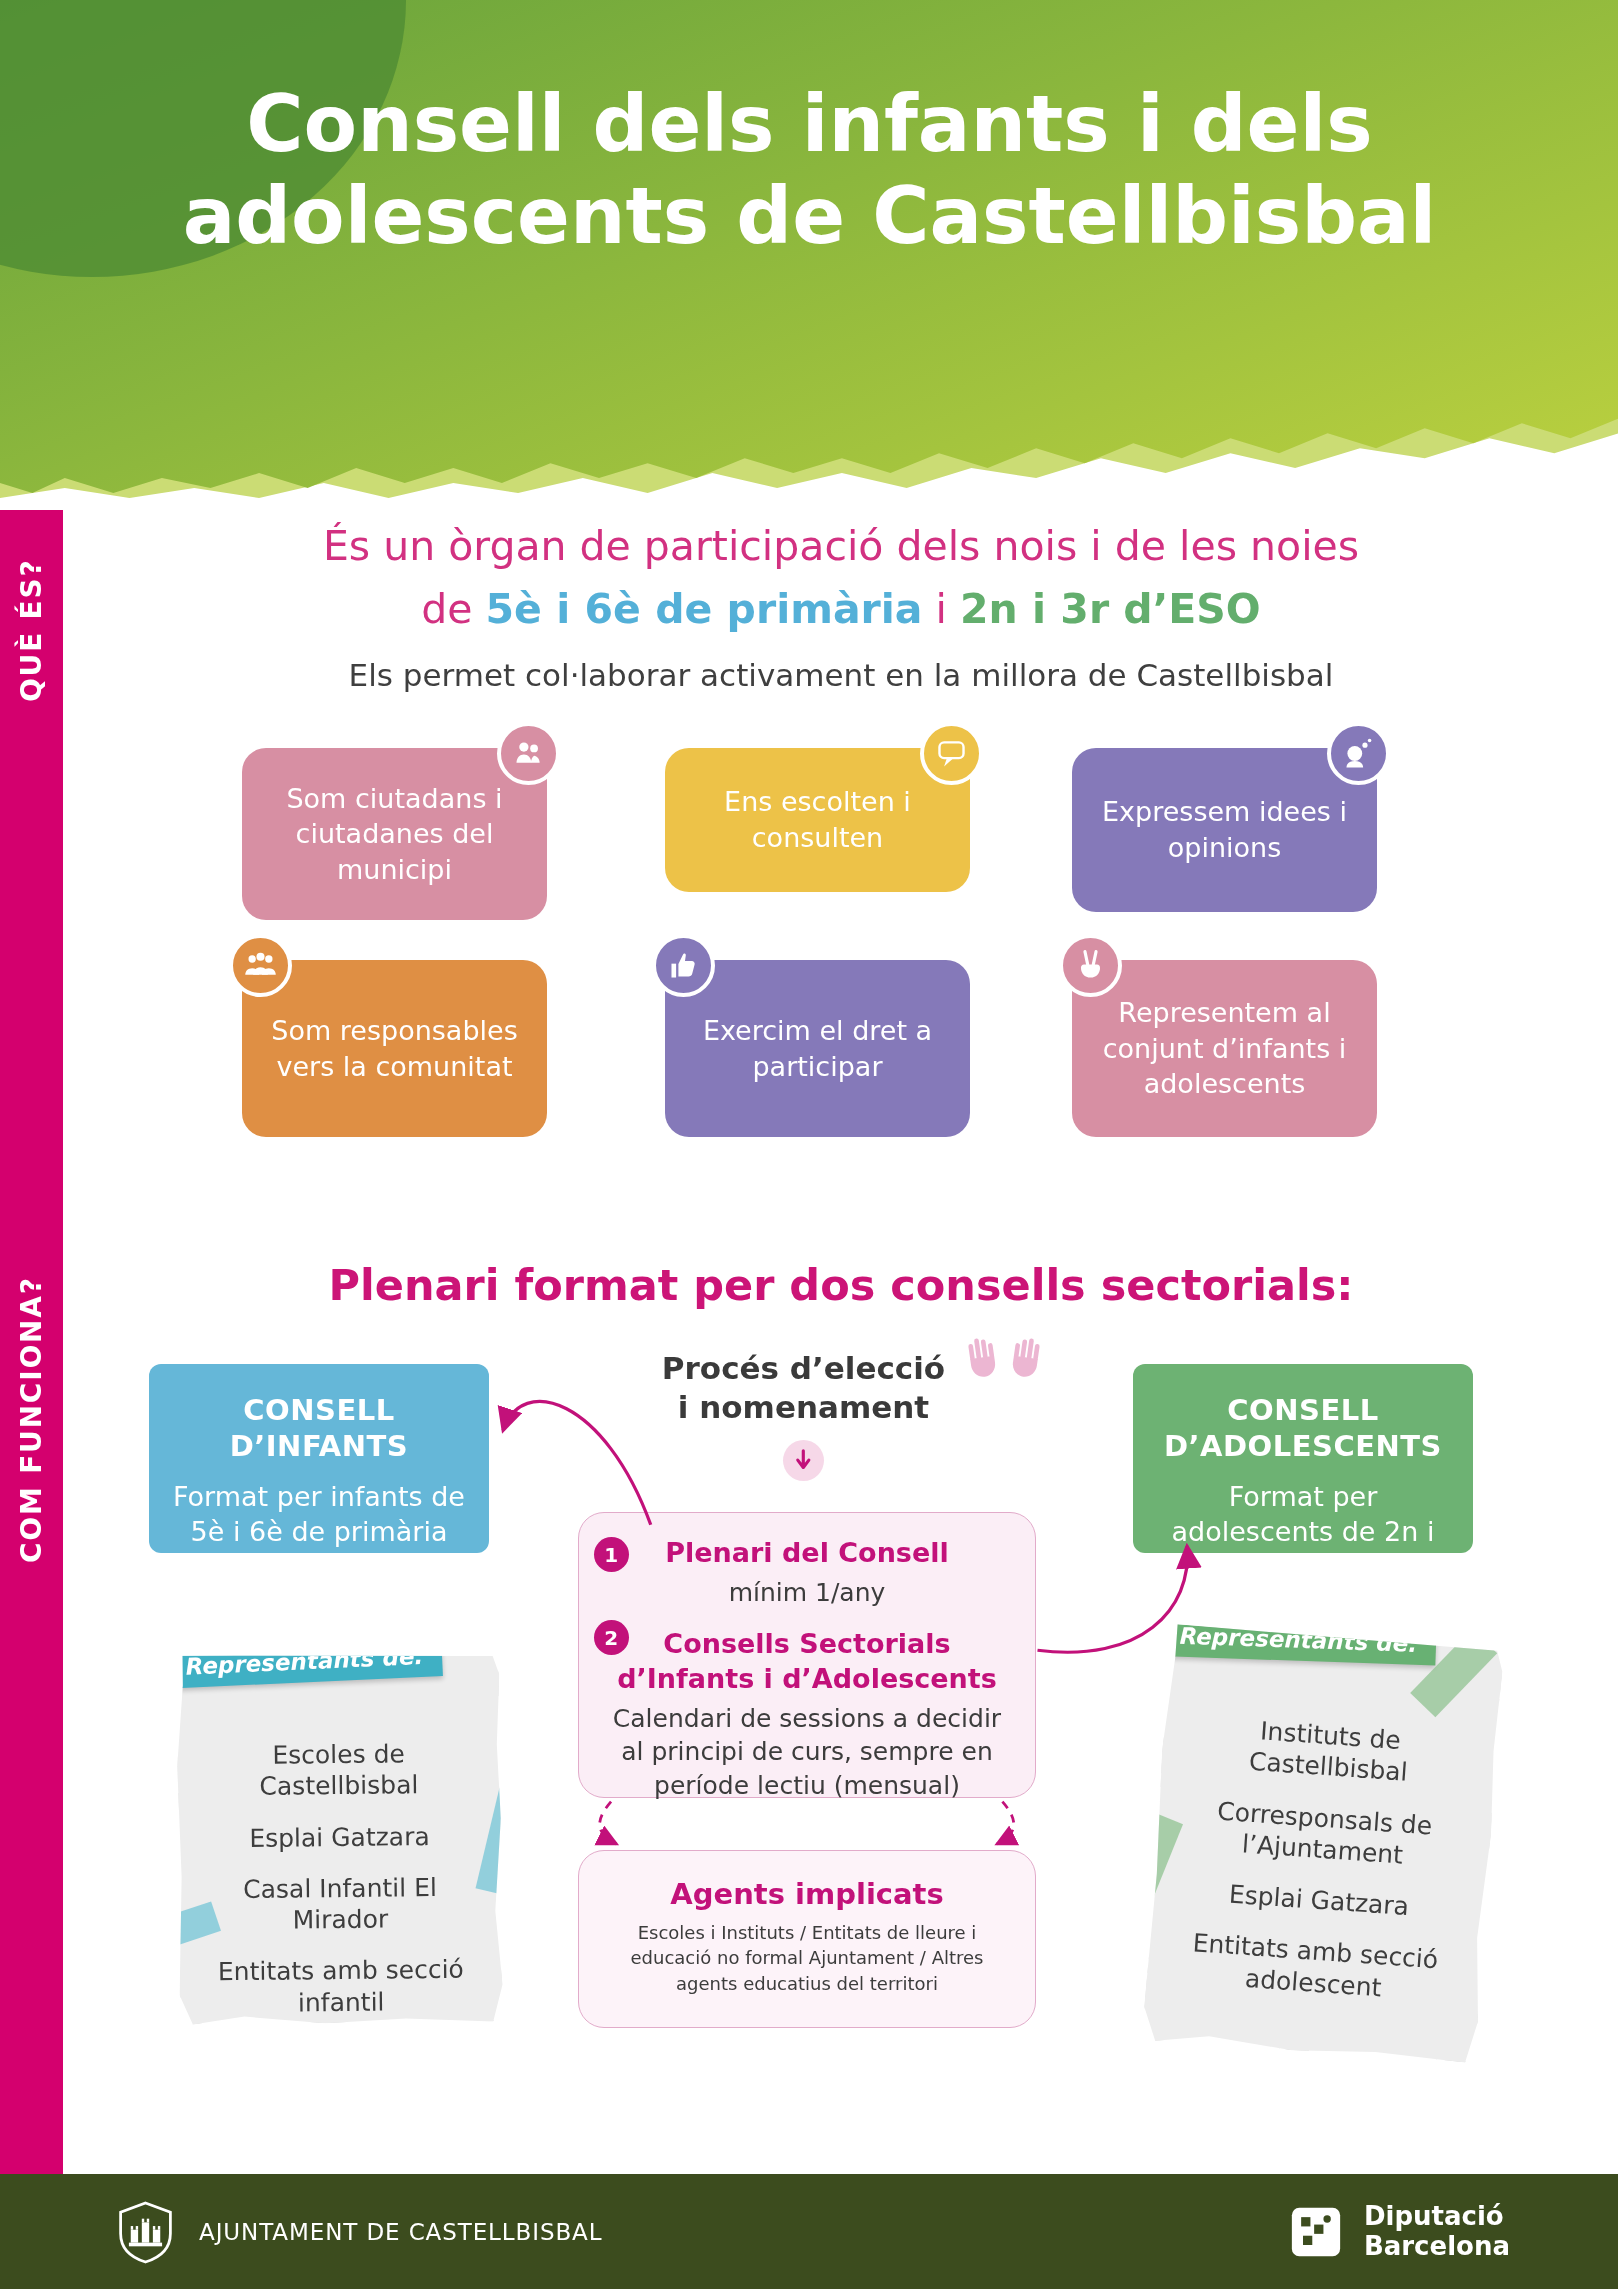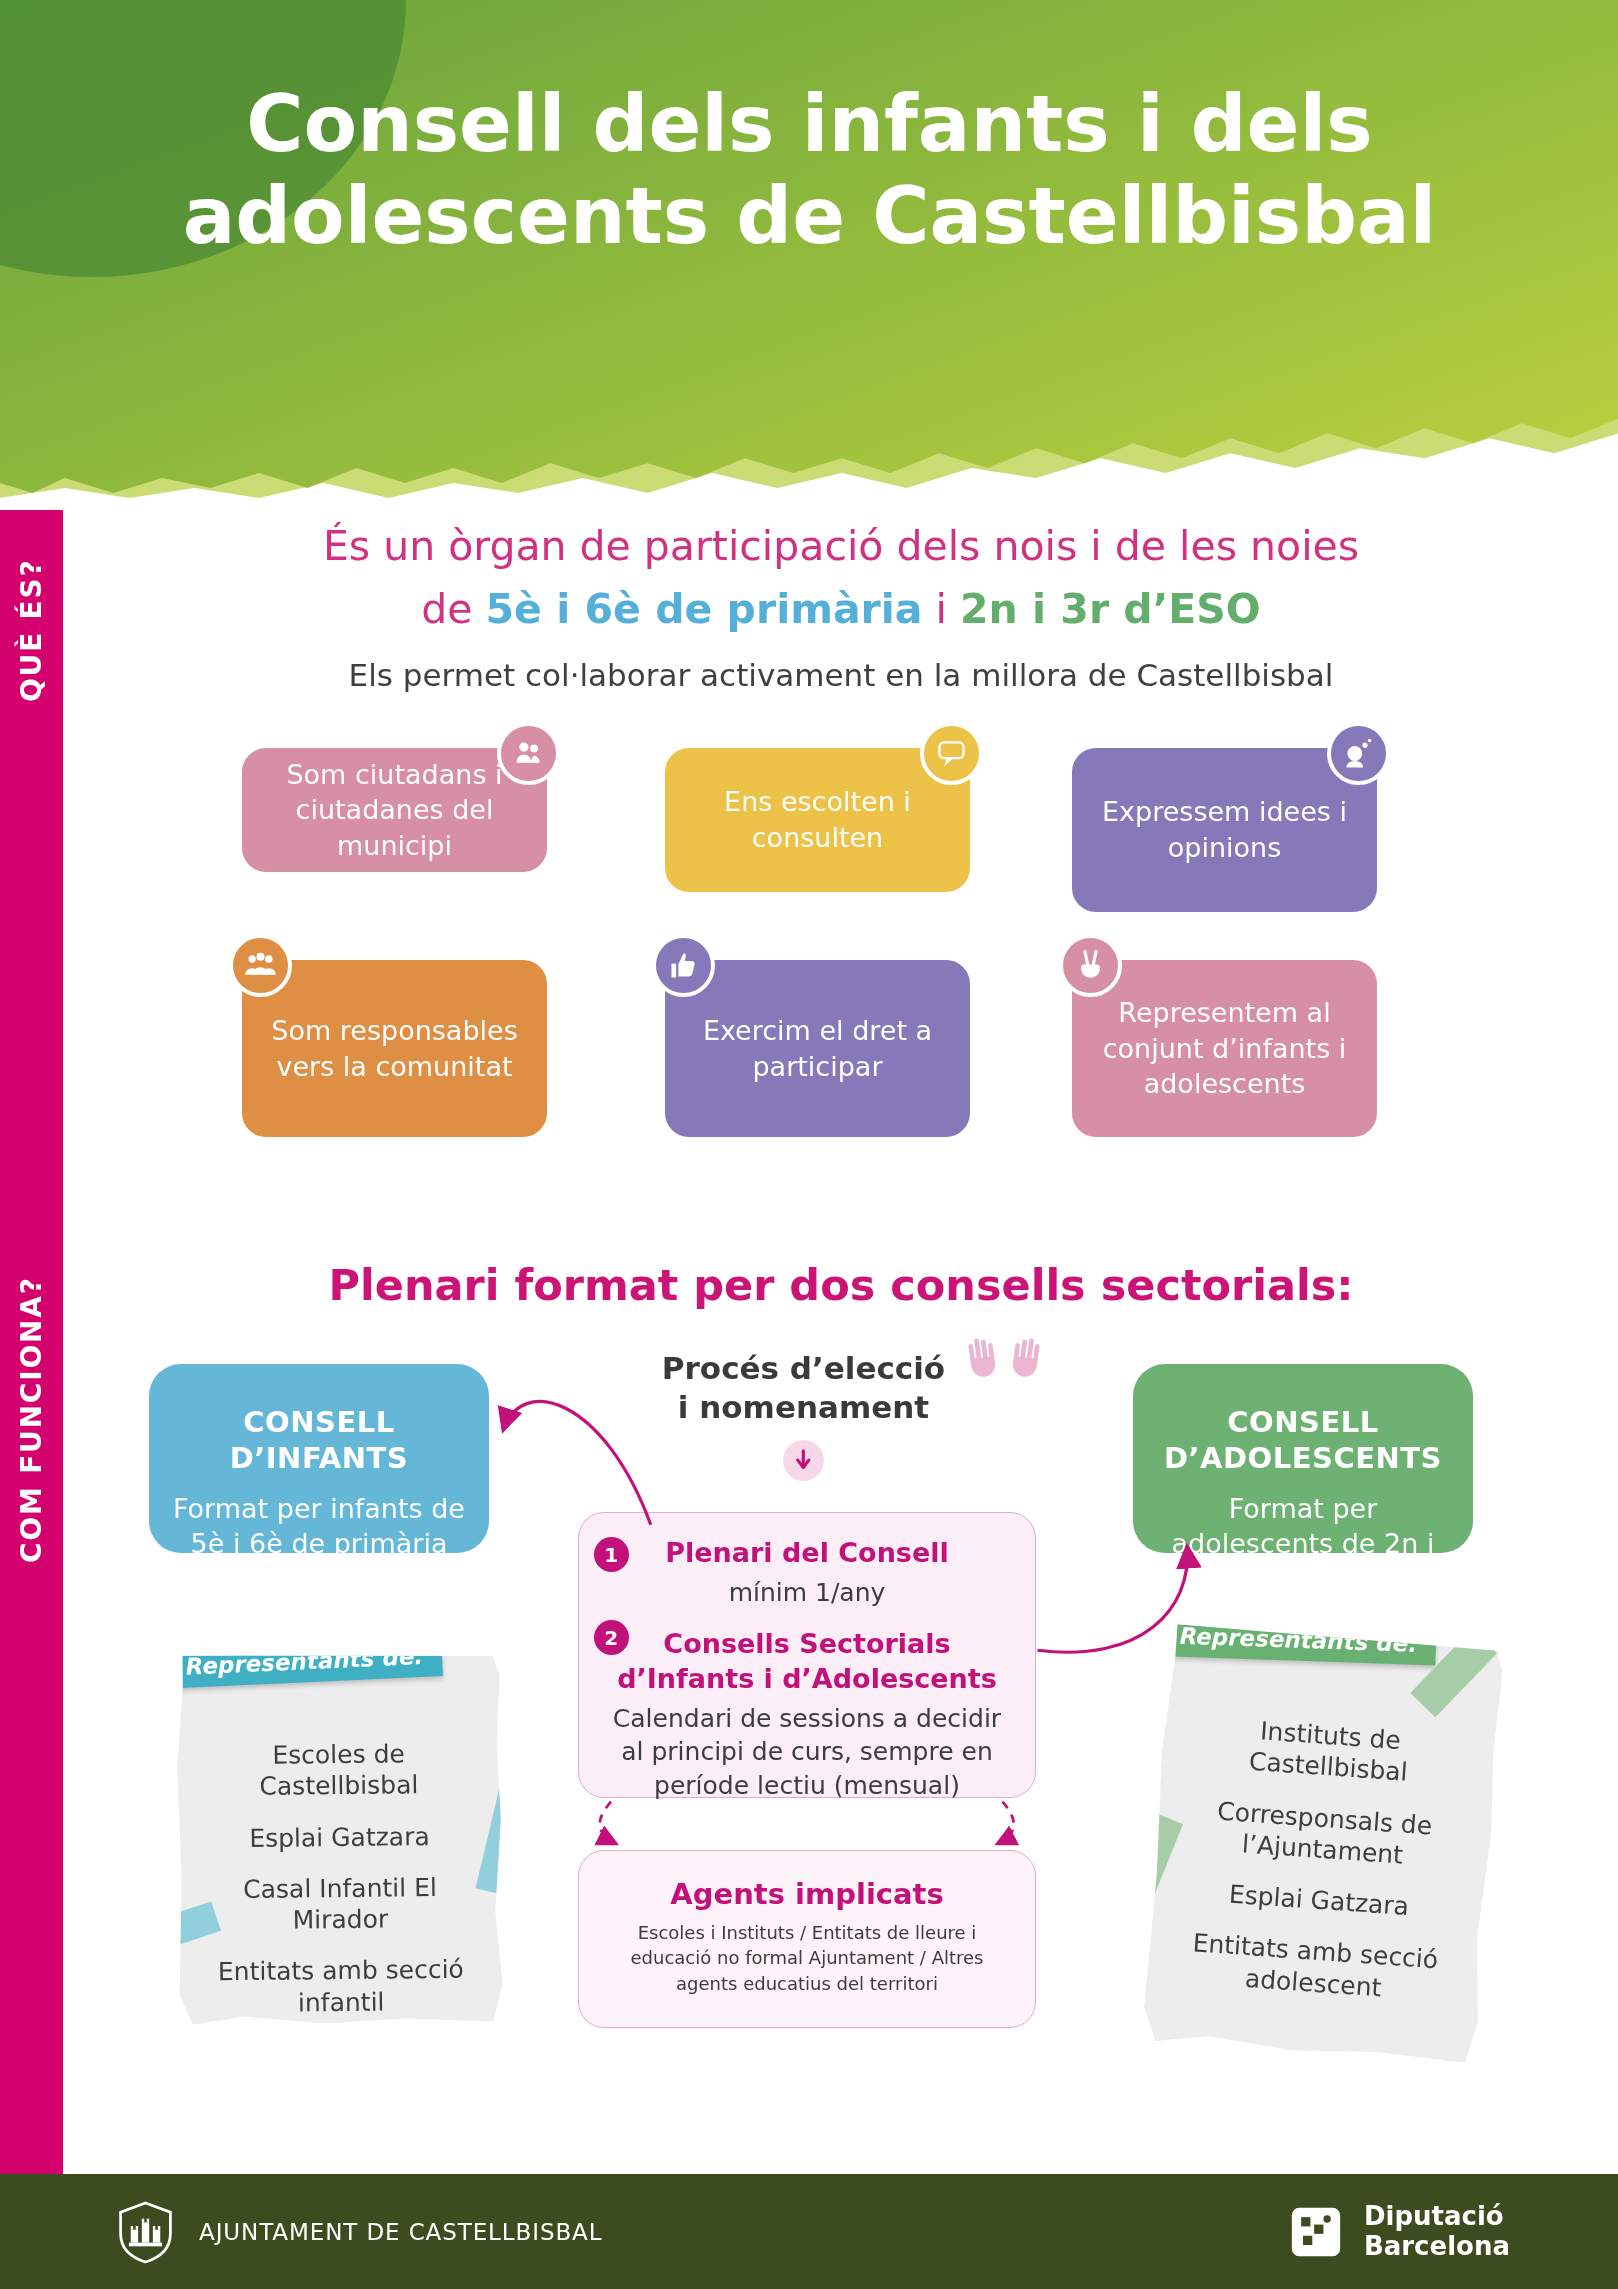--- a/index.html
+++ b/index.html
@@ -31,38 +31,38 @@
   .intro-line1 { font-size:41px; color:#d23181; }
   .intro-line2 { font-size:41px; color:#d23181; margin-top:14.8px; }
   .intro-line2 .blue { color:#54b0d8; font-weight:bold; }
   .intro-line2 .green { color:#63ae6d; font-weight:bold; }
   .intro-line3 { font-size:31px; color:#3f3f3f; margin-top:24px; }
 
   
   .card { position:absolute; width:305px; border-radius:24px; color:#fff;
     display:flex; align-items:center; justify-content:center; text-align:center;
     font-size:27px; line-height:1.32; padding:18.5px 28px; }
-  .card-1 { left:242px; top:748px; height:124px; background:#d78fa3; }
+  .card-1 { left:242px; top:748px; height:172px; background:#d78fa3; }
   .card-2 { left:665px; top:748px; height:144px; background:#edc248; }
   .card-3 { left:1072px; top:748px; height:164px; background:#8579b9; }
   .card-4 { left:242px; top:960px; height:177px; background:#df8f44; }
   .card-5 { left:665px; top:960px; height:177px; background:#8579b9; }
   .card-6 { left:1072px; top:960px; height:177px; background:#d78fa3; }
   .card-icon { position:absolute; width:63px; height:63px; border-radius:50%;
     border:4.6px solid #fff; display:flex; align-items:center; justify-content:center; }
   .icon-tr { top:-26px; right:-13px; }
   .icon-tl { top:-26px; left:-13px; }
   .ic-pink { background:#d78fa3; } .ic-yellow { background:#edc248; }
   .ic-purple { background:#8579b9; } .ic-orange { background:#df8f44; }
 
   
   .flow-heading { position:absolute; left:63px; right:0; top:1260px; text-align:center;
     font-size:43px; color:#cc1477; }
-  .consell-box { position:absolute; width:340px; border-radius:32px; color:#fff;
-    text-align:center; padding:40px 24px; }
+  .consell-box { position:absolute; width:340px; border-radius:12px; color:#fff;
+    text-align:center; padding:28px 24px; }
   .box-infants { left:149px; top:1364px; height:189px; background:#65b7d8; }
   .box-adolescents { left:1133px; top:1364px; height:189px; background:#6db273; }
   .consell-title { font-size:29px; font-weight:bold; letter-spacing:0.5px; line-height:1.25; }
   .consell-desc { font-size:27px; margin-top:14.8px; line-height:1.3; }
 
   .process-title { position:absolute; left:591px; width:425px; top:1349px; text-align:center;
     font-size:31px; font-weight:bold; color:#3a3a3a; line-height:1.25; }
   .hands { position:absolute; left:965px; top:1333px; }
   .down-circle { position:absolute; left:783px; top:1440px; width:41px; height:41px;
     border-radius:50%; background:#f6d8e8; display:flex; align-items:center; justify-content:center; }

